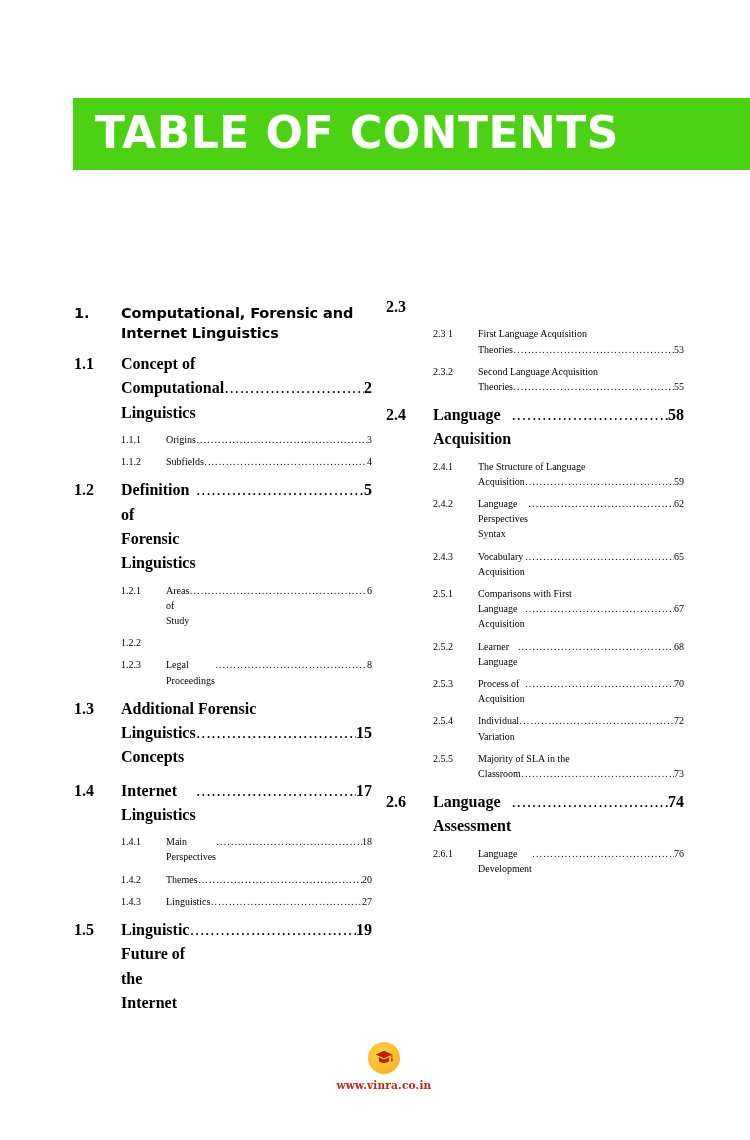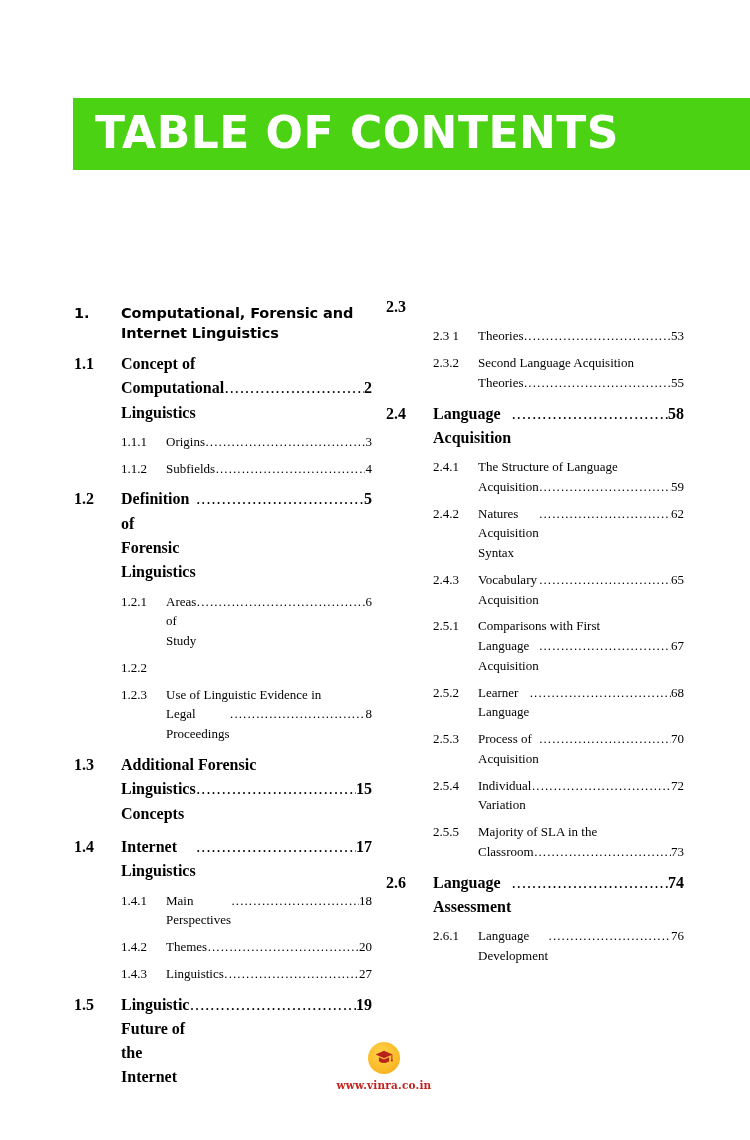--- a/index.html
+++ b/index.html
@@ -95,21 +95,21 @@
     margin-top: 9px;
     font-weight: bold;
     font-size: 16px;
   }
   .lvl2 .num { width: 47px; }
 
   
   .lvl3 {
     margin-top: 7px;
     font-weight: normal;
-    font-size: 13px;
+    font-size: 10px;
     padding-left: 47px;
   }
   .lvl3 .num { width: 45px; }
 
   
   .line {
     display: flex;
     align-items: baseline;
     width: 100%;
   }
@@ -237,21 +237,20 @@
               <span class="pg">6</span>
             </div>
           </div>
         </div>
         <div class="entry lvl3">
           <div class="num">1.2.2</div>
         </div>
         <div class="entry lvl3">
           <div class="num">1.2.3</div>
           <div class="body">
-            <span class="cont">Use of Linguistic Evidence in</span>
             <div class="line">
               <span class="txt">Legal Proceedings </span>
               <span class="leader"></span>
               <span class="pg">8</span>
             </div>
           </div>
         </div>
         <div class="entry lvl2">
           <div class="num">1.3</div>
           <div class="body">
@@ -314,20 +313,21 @@
           </div>
         </div>
       </div>
     <div class="col">
         <div class="entry lvl2">
           <div class="num">2.3</div>
         </div>
         <div class="entry lvl3">
           <div class="num">2.3 1</div>
           <div class="body">
+            <span class="cont">First Language Acquisition</span>
             <div class="line">
               <span class="txt">Theories</span>
               <span class="leader"></span>
               <span class="pg">53</span>
             </div>
           </div>
         </div>
         <div class="entry lvl3">
           <div class="num">2.3.2</div>
           <div class="body">
@@ -357,21 +357,21 @@
               <span class="txt">Acquisition</span>
               <span class="leader"></span>
               <span class="pg">59</span>
             </div>
           </div>
         </div>
         <div class="entry lvl3">
           <div class="num">2.4.2</div>
           <div class="body">
             <div class="line">
-              <span class="txt">Natures Acquisition Syntax</span>
+              <span class="txt">Language Perspectives Syntax</span>
               <span class="leader"></span>
               <span class="pg">62</span>
             </div>
           </div>
         </div>
         <div class="entry lvl3">
           <div class="num">2.4.3</div>
           <div class="body">
             <div class="line">
               <span class="txt">Vocabulary Acquisition</span>

